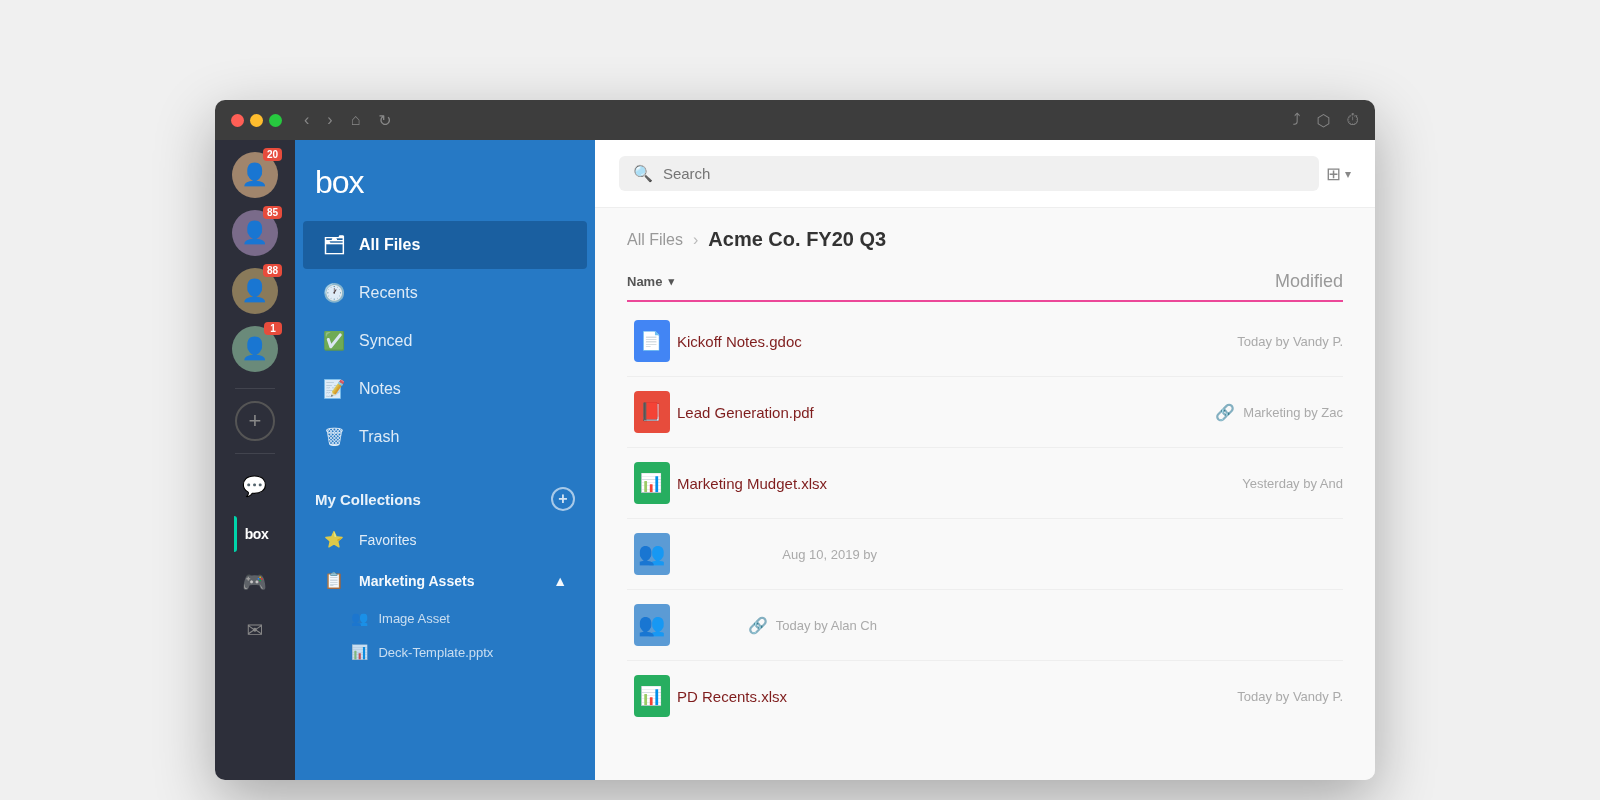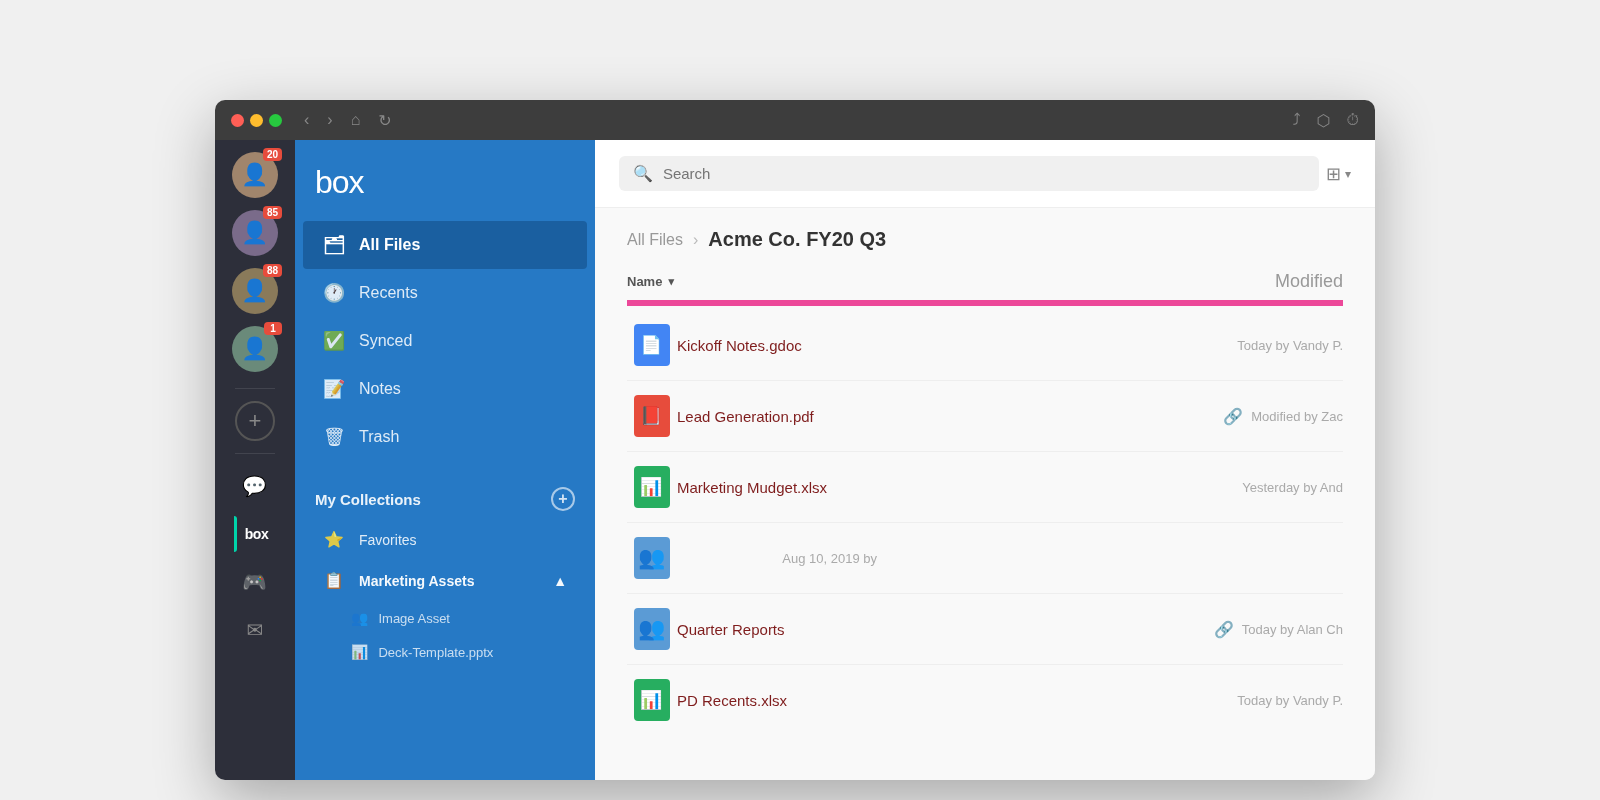--- a/index.html
+++ b/index.html
@@ -343,21 +343,21 @@
     
     .file-list {
       flex: 1;
       overflow-y: auto;
       padding: 0 32px;
     }
     .file-list-header {
       display: flex;
       align-items: center;
       padding: 8px 0;
-      border-bottom: 6px solid #ec4899;
+      border-bottom: 2px solid #ec4899;
       margin-bottom: 4px;
     }
     .col-name {
       flex: 1;
       display: flex;
       align-items: center;
       gap: 6px;
       font-size: 13px;
       font-weight: 600;
       color: #555;
@@ -592,21 +592,21 @@
           </div>
         </div>
 
         <div class="file-row">
           <div class="file-icon-wrap">
             <div class="file-icon pdf">📕</div>
           </div>
           <div class="file-name">Lead Generation.pdf</div>
           <div class="file-modified">
             <span class="sync-icon">🔗</span>
-            <span>Modified by Zac</span>
+            <span>Marketing by Zac</span>
           </div>
         </div>
 
         <div class="file-row">
           <div class="file-icon-wrap">
             <div class="file-icon xlsx">📊</div>
           </div>
           <div class="file-name">Marketing Mudget.xlsx</div>
           <div class="file-modified">
             <span>Yesterday by And</span>
@@ -619,21 +619,20 @@
           </div>
           <div class="file-modified">
             <span>Aug 10, 2019 by</span>
           </div>
         </div>
 
         <div class="file-row">
           <div class="file-icon-wrap">
             <div class="file-icon folder" style="font-size:22px;">👥</div>
           </div>
-          <div class="file-name">Quarter Reports</div>
           <div class="file-modified">
             <span class="sync-icon">🔗</span>
             <span>Today by Alan Ch</span>
           </div>
         </div>
 
         <div class="file-row">
           <div class="file-icon-wrap">
             <div class="file-icon xlsx">📊</div>
           </div>

